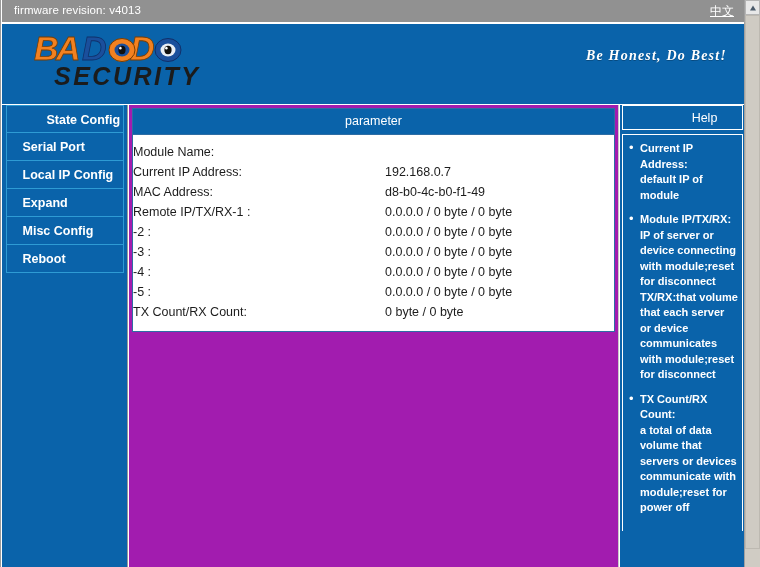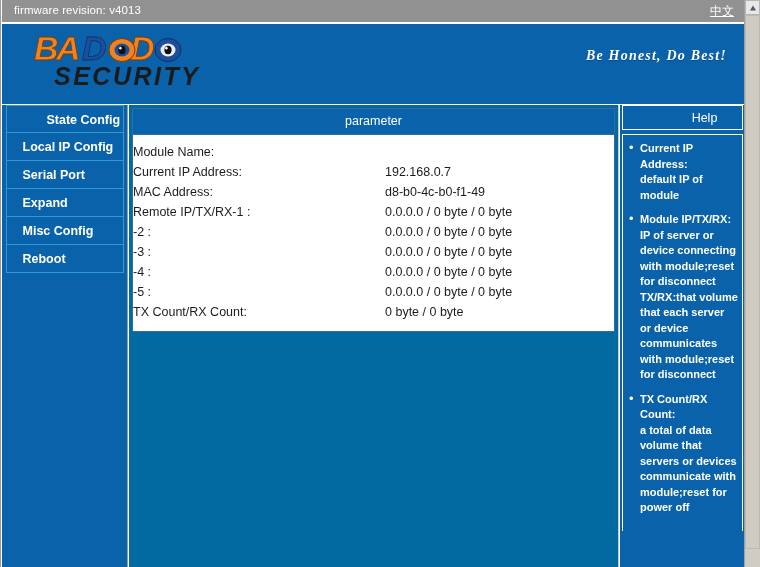--- a/index.html
+++ b/index.html
@@ -178,21 +178,21 @@
     padding-left: 16px;
     cursor: pointer;
   }
   .nav-item:first-child { border-top: 1px solid #2e9bd4; padding-left: 40px; }
 
   .col-main {
     position: absolute;
     left: 127px; top: 0;
     width: 490px;
     height: 462px;
-    background: #0369a1;
+    background: #a21caf;
     border-right: 1px solid #c8c8c8;
     box-sizing: border-box;
   }
 
   .param-box {
     position: absolute;
     left: 3px; top: 3px;
     width: 483px;
     border: 1px solid #2e6da4;
     box-sizing: border-box;
@@ -329,24 +329,24 @@
       <div class="slogan">Be Honest,  Do Best!</div>
     </div>
 
     <div class="body-wrap">
 
       <div class="col-nav">
         <div class="nav-item">
           <span>State Config</span>
         </div>
         <div class="nav-item">
+          <span>Serial Port</span>
+        </div>
+        <div class="nav-item">
           <span>Local IP Config</span>
-        </div>
-        <div class="nav-item">
-          <span>Serial Port</span>
         </div>
         <div class="nav-item">
           <span>Expand Function</span>
         </div>
         <div class="nav-item">
           <span>Misc Config</span>
         </div>
         <div class="nav-item">
           <span>Reboot</span>
         </div>

